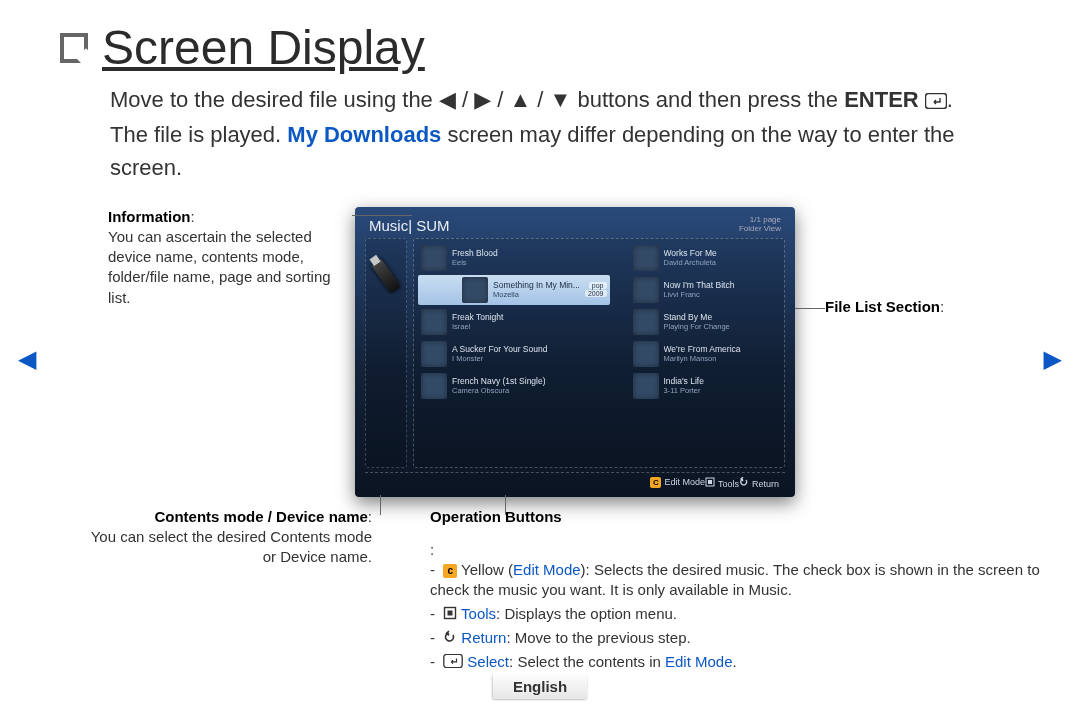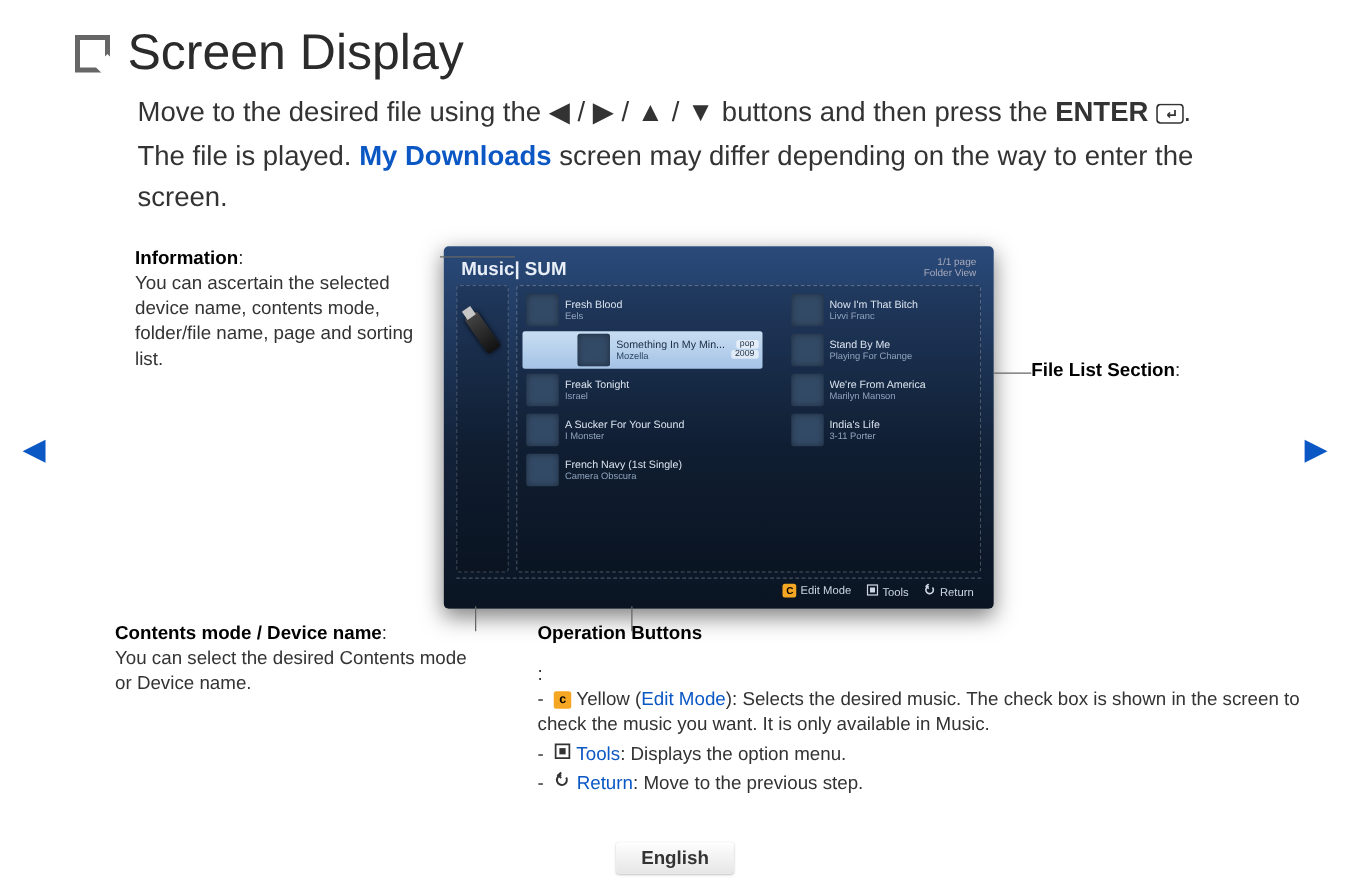--- a/index.html
+++ b/index.html
@@ -9,21 +9,21 @@
     font-family: Arial, Helvetica, sans-serif;
     background: #fff;
     color: #333;
     position: relative;
     overflow: hidden;
   }
   .page { position: relative; width: 100%; height: 100%; padding: 20px 60px 0 60px; }
   .title-row { display: flex; align-items: center; gap: 14px; margin-bottom: 8px; }
   .bookmark-icon { width: 28px; height: 30px; border: 4px solid #666; border-top-color:#666; position: relative; }
   .bookmark-icon::after { content:''; position:absolute; bottom:-4px; right:-4px; width:14px; height:14px; background:#fff; transform: rotate(45deg) translate(5px, -2px); }
-  h1 { font-size: 40px; font-weight: 400; color: #2b2b2b; }
+  h1 { font-size: 48px; font-weight: 400; color: #2b2b2b; text-decoration: underline; }
   .intro { font-size: 22px; line-height: 1.5; color: #333; margin: 0 30px 18px 50px; }
   .link { color: #0b58c5; }
   .bold { font-weight: bold; }
   .nav-arrow { position: absolute; top: 345px; font-size: 24px; color: #0b58c5; }
   .nav-left { left: 18px; }
   .nav-right { right: 18px; }
 
   .mid { position: relative; height: 330px; }
 
   
@@ -32,46 +32,46 @@
     left: 295px; top: 5px;
     width: 440px; height: 290px;
     background: linear-gradient(180deg, #2a4a7a 0%, #13233a 55%, #0a1422 100%);
     border-radius: 4px;
     box-shadow: 0 6px 18px rgba(0,0,0,0.5);
     padding: 8px 10px 6px 10px;
     color: #dce4ef;
     font-size: 10px;
   }
   .tv-top { display:flex; justify-content:space-between; align-items:flex-end; padding: 0 4px 4px 4px; }
-  .tv-title { font-size: 15px; font-weight:bold; color:#e8eef6; }
+  .tv-title { font-size: 15px; font-weight:normal; color:#e8eef6; }
   .tv-right { text-align:right; font-size:8px; color:#aab; line-height:1.2; }
   .tv-body { display:flex; gap:6px; height: 230px; }
   .tv-side { width: 42px; border:1px dashed rgba(255,255,255,0.2); border-radius:3px; display:flex; align-items:flex-start; justify-content:center; padding-top:20px; background: rgba(0,0,0,0.15); }
   .usb { width:12px; height:34px; background:linear-gradient(#444,#111); border-radius:2px; transform: rotate(-35deg); box-shadow:0 0 4px #000; position:relative; }
   .usb::before{content:''; position:absolute; top:-6px; left:2px; width:8px; height:8px; background:#c6c6c6;}
   .tv-main { flex:1; border:1px dashed rgba(255,255,255,0.25); border-radius:3px; padding:4px; display:flex; gap:20px; background: rgba(0,0,0,0.12); }
   .col { flex:1; display:flex; flex-direction:column; gap:2px; }
   .track { display:flex; gap:5px; align-items:center; padding:2px 3px; border-radius:2px; }
   .track.sel { background: linear-gradient(#c8ddf2,#a5c3e6); color:#1a2b40;padding-left:44px; }
   .thumb { width:26px; height:26px; background:#334a66; border-radius:2px; flex:none; box-shadow: inset 0 0 6px rgba(0,0,0,0.4); }
   .tinfo { flex:1; min-width:0; }
   .tname { font-size:8.5px; white-space:nowrap; overflow:hidden; text-overflow:ellipsis; }
   .tart { font-size:7.5px; color:#8fa3bd; white-space:nowrap; overflow:hidden; text-overflow:ellipsis; }
   .track.sel .tart{ color:#2b4662; }
   .tags { display:flex; flex-direction:column; align-items:flex-end; gap:1px; }
   .tag { font-size:7px; background:rgba(255,255,255,0.6); color:#1a2b40; padding:0 3px; border-radius:2px; }
-  .tv-foot { display:flex; justify-content:flex-end; gap:12px; align-items:center; padding:4px 6px 0 6px; font-size:9px; color:#cdd6e2; border-top:1px dashed rgba(255,255,255,0.25); margin-top:4px; }
+  .tv-foot { display:flex; justify-content:flex-end; gap:0; align-items:center; padding:4px 6px 0 6px; font-size:9px; color:#cdd6e2; border-top:1px dashed rgba(255,255,255,0.25); margin-top:4px; }
   .key-c { display:inline-block; width:11px; height:11px; background:#f5a623; border-radius:2px; font-size:8px; text-align:center; line-height:11px; color:#000; font-weight:bold; margin-right:3px;}
   .key-sym { margin-right:3px; }
 
   
   .callout { position:absolute; font-size:15px; line-height:1.35; color:#333; }
   .callout .hd { font-weight:bold; color:#000; }
   .c-info { left:48px; top:5px; width:230px; }
-  .c-contents { left:32px; top:305px; width:290px; }
+  .c-contents { left:22px; top:305px; width:290px; text-align:right; }
   .c-filelist { left:765px; top:95px; width:245px; }
   .c-op { left:370px; top:305px; width:650px; }
   .c-op .hd { display:block; margin-bottom:13px; }
   .c-op .row { margin-bottom:3px; }
   .dash { margin-right:4px; }
 
   
   .lead { position:absolute; background:#666; }
   .l1 { left:292px; top:13px; width:60px; height:1px; }
   .l2 { left:320px; top:293px; width:1px; height:20px; }
@@ -167,20 +167,27 @@
                 <div class="tinfo">
                   <div class="tname">French Navy (1st Single)</div>
                   <div class="tart">Camera Obscura</div>
                 </div>
               </div>
             </div>
           <div class="col" id="col-right">
               <div class="track">
                 <div class="thumb"></div>
                 <div class="tinfo">
+                  <div class="tname">Works For Me</div>
+                  <div class="tart">David Archuleta</div>
+                </div>
+              </div>
+              <div class="track">
+                <div class="thumb"></div>
+                <div class="tinfo">
                   <div class="tname">Now I'm That Bitch</div>
                   <div class="tart">Livvi Franc</div>
                 </div>
               </div>
               <div class="track">
                 <div class="thumb"></div>
                 <div class="tinfo">
                   <div class="tname">Stand By Me</div>
                   <div class="tart">Playing For Change</div>
                 </div>
@@ -247,20 +254,27 @@
             </svg></span>
         <span class="link">Tools</span><span>: Displays the option menu.</span>
       </div>
       <div class="row"><span class="dash">-</span>
         <span class="sym"><svg width="14" height="14" viewBox="0 0 14 14">
               <path d="M10 5 a4 4 0 1 1 -4 -2" fill="none" stroke="#333" stroke-width="1.6"></path>
               <path d="M6 1 l-2.5 2.2 l2.5 2.2" fill="none" stroke="#333" stroke-width="1.6"></path>
             </svg></span>
         <span class="link">Return</span><span>: Move to the previous step.</span>
       </div>
+      <div class="row"><span class="dash">-</span>
+        <span class="sym"><svg width="20" height="14" viewBox="0 0 22 16">
+              <rect x="0.5" y="0.5" width="21" height="15" rx="3" fill="none" stroke="#333" stroke-width="1.5"></rect>
+              <path d="M15 5 v4 h-6 m0 0 l2 -2 m-2 2 l2 2" fill="none" stroke="#333" stroke-width="1.4"></path>
+            </svg></span>
+        <span class="link">Select</span><span>: Select the contents in </span><span class="link">Edit Mode</span><span>.</span>
+      </div>
     </div>
   </div>
 
   <span class="nav-arrow nav-left">◀</span>
   <span class="nav-arrow nav-right">▶</span>
 
   <div class="footer-lang">English</div>
 </div>
 
 </body></html>

